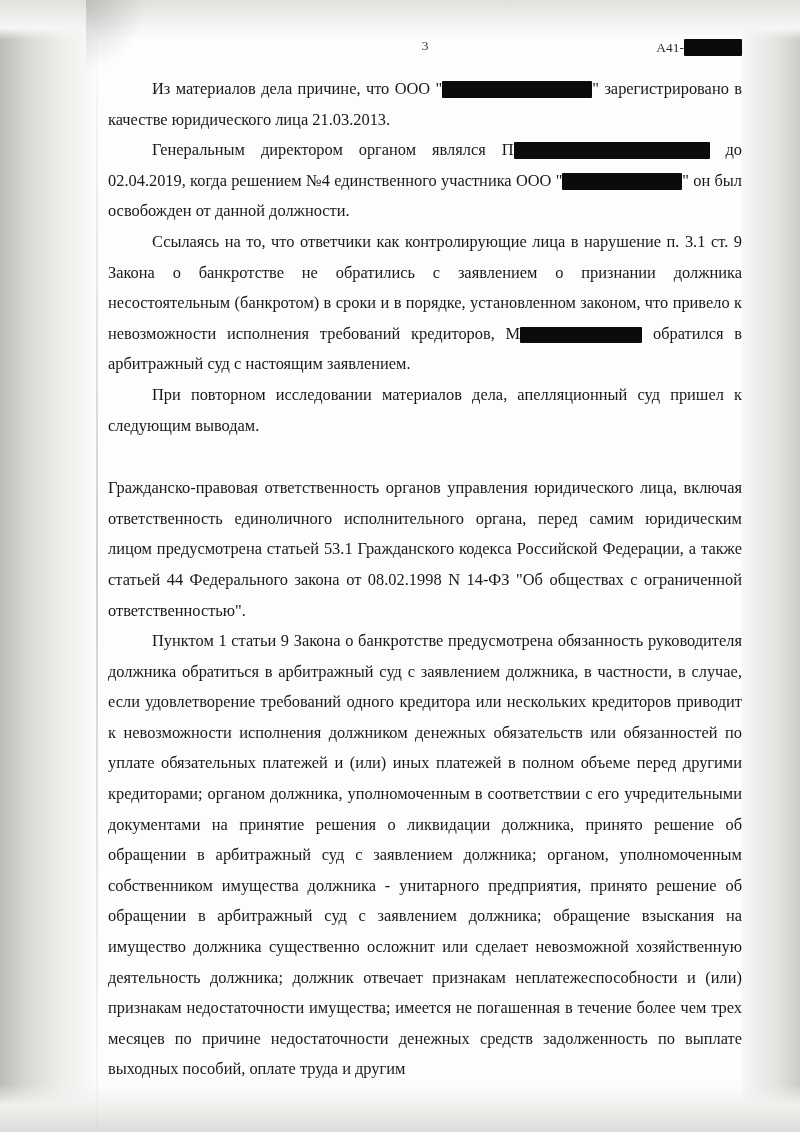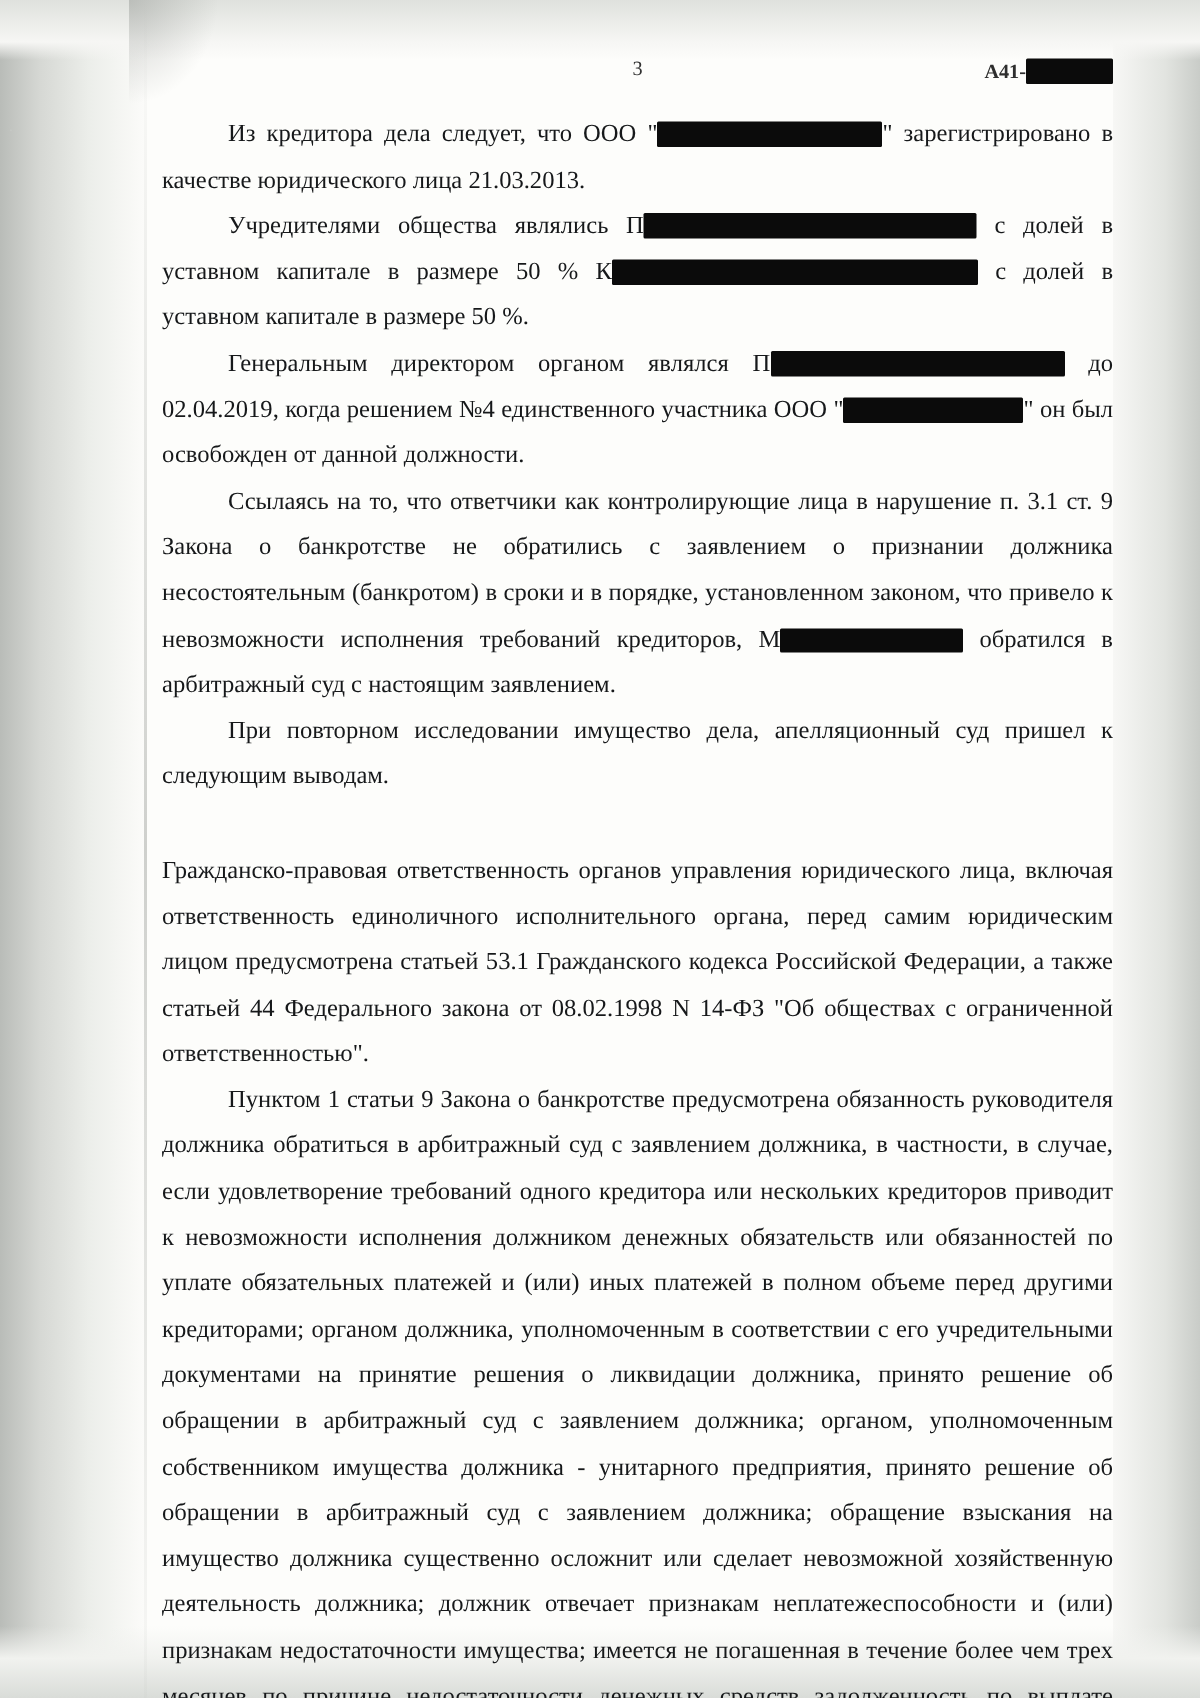--- a/index.html
+++ b/index.html
@@ -71,21 +71,20 @@
     font-size: 13.5px;
     color: #323232;
   }
   .case-number {
     position: absolute;
     right: 0;
     top: 0;
     font-size: 13.5px;
     color: #2e2e2e;
     white-space: nowrap;
-    font-weight: bold;
   }
 
   .body-text {
     margin-top: 12px;
     font-size: 16.4px;
     line-height: 30.6px;
     color: #16181a;
     text-align: justify;
     text-justify: inter-word;
     hyphens: none;
@@ -172,31 +171,30 @@
 
     <div class="header-row">
       <div class="page-number">3</div>
       <div class="case-number">
         <span>А41-</span><span class="redact r-tall" style="width:58px;"></span>
       </div>
     </div>
 
     <div class="body-text">
 
-      <p class="para"><span>Из кредитора дела следует, что ООО "</span><span class="redact r-tall" style="width:150px;"></span><span>" зарегистрировано в качестве юридического лица 21.03.2013.</span></p>
-
-      <p class="para"><span>Учредителями общества являлись П</span><span class="redact r-tall" style="width:222px;"></span><span> с долей в уставном капитале в размере 50 % К</span><span class="redact r-tall" style="width:244px;"></span><span> с долей в уставном капитале в размере 50 %.</span></p>
+      <p class="para"><span>Из материалов дела причине, что ООО "</span><span class="redact r-tall" style="width:150px;"></span><span>" зарегистрировано в качестве юридического лица 21.03.2013.</span></p>
+
 
 
       <p class="para"><span>Генеральным директором органом являлся П</span><span class="redact r-tall" style="width:196px;"></span><span> до 02.04.2019, когда решением №4 единственного участника ООО "</span><span class="redact r-tall" style="width:120px;"></span><span>" он был освобожден от данной должности.</span></p>
 
       <p class="para"><span>Ссылаясь на то, что ответчики как контролирующие лица в нарушение п. 3.1 ст. 9 Закона о банкротстве не обратились с заявлением о признании должника несостоятельным (банкротом) в сроки и в порядке, установленном законом, что привело к невозможности исполнения требований кредиторов, М</span><span class="redact r-mid" style="width:122px;"></span><span> обратился в арбитражный суд с настоящим заявлением.</span></p>
 
 
-      <p class="para"> При повторном исследовании имущество дела, апелляционный суд пришел к следующим выводам.</p>
+      <p class="para"> При повторном исследовании материалов дела, апелляционный суд пришел к следующим выводам.</p>
 
       <p class="para noindent">Гражданско-правовая ответственность органов управления юридического лица, включая ответственность единоличного исполнительного органа, перед самим юридическим лицом предусмотрена статьей 53.1 Гражданского кодекса Российской Федерации, а также статьей 44 Федерального закона от 08.02.1998 N 14-ФЗ "Об обществах с ограниченной ответственностью".</p>
 
       <p class="para">Пунктом 1 статьи 9 Закона о банкротстве предусмотрена обязанность руководителя должника обратиться в арбитражный суд с заявлением должника, в частности, в случае, если удовлетворение требований одного кредитора или нескольких кредиторов приводит к невозможности исполнения должником денежных обязательств или обязанностей по уплате обязательных платежей и (или) иных платежей в полном объеме перед другими кредиторами; органом должника, уполномоченным в соответствии с его учредительными документами на принятие решения о ликвидации должника, принято решение об обращении в арбитражный суд с заявлением должника; органом, уполномоченным собственником имущества должника - унитарного предприятия, принято решение об обращении в арбитражный суд с заявлением должника; обращение взыскания на имущество должника существенно осложнит или сделает невозможной хозяйственную деятельность должника; должник отвечает признакам неплатежеспособности и (или) признакам недостаточности имущества; имеется не погашенная в течение более чем трех месяцев по причине недостаточности денежных средств задолженность по выплате выходных пособий, оплате труда и другим</p>
 
     </div>
   </div>
 </div>
 
 </body></html>

